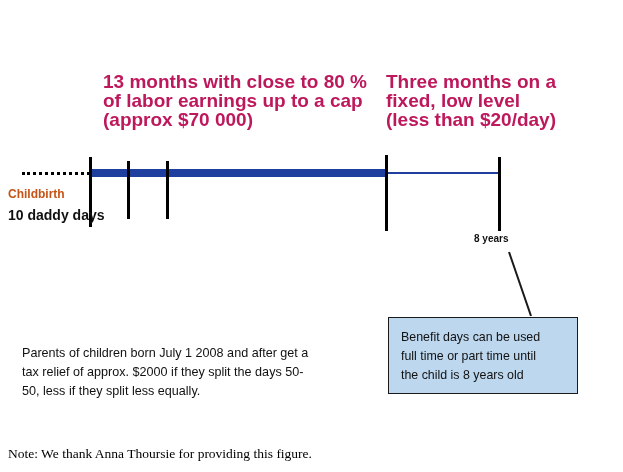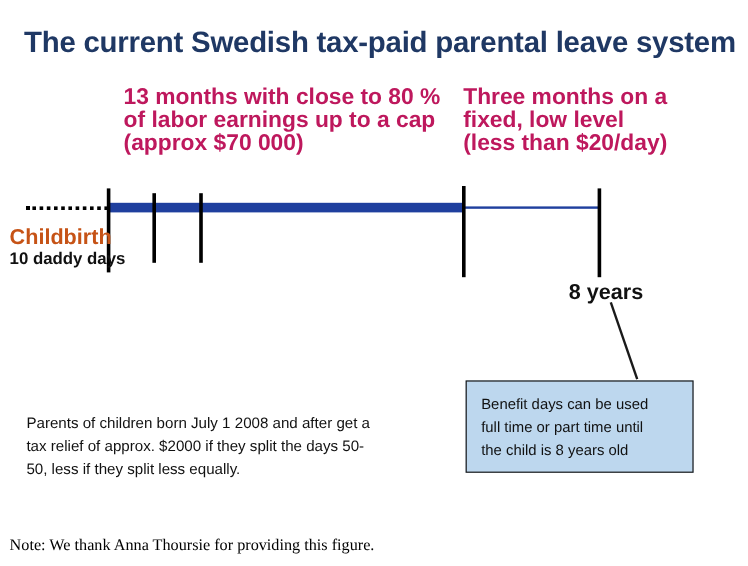--- a/index.html
+++ b/index.html
@@ -86,38 +86,38 @@
   .tick-birth { left: 89px;  top: 157px; height: 70px; }
   .tick-m1    { left: 127px; top: 161px; height: 58px; }
   .tick-m2    { left: 166px; top: 161px; height: 58px; }
   .tick-13m   { left: 385px; top: 155px; height: 76px; }
   .tick-end   { left: 498px; top: 157px; height: 74px; }
 
   .childbirth-label {
     position: absolute;
     left: 8px;
     top: 187px;
-    font-size: 18px;
+    font-size: 12px;
     font-weight: bold;
     color: #C65316;
   }
   .daddy-label {
     position: absolute;
     left: 8px;
     top: 207px;
     font-size: 14px;
     font-weight: bold;
     color: #111111;
   }
 
   .years-label {
     position: absolute;
     left: 474px;
     top: 233px;
-    font-size: 18px;
+    font-size: 10px;
     font-weight: bold;
     color: #111111;
   }
 
   
   .note-reserved {
     position: absolute;
     left: 100px;
     top: 234px;
     width: 275px;
@@ -179,21 +179,20 @@
     font-family: "Liberation Serif", serif;
     font-size: 13.5px;
     color: #000000;
   }
 </style>
 </head>
 <body>
 
 <div class="slide">
 
-  <div class="title">The current Swedish tax-paid parental leave system</div>
 
   <div class="callout callout-left">13 months with close to 80 %
 of labor earnings up to a cap
 (approx $70 000)</div>
 
   <div class="callout callout-right">Three months on a
 fixed, low level
 (less than $20/day)</div>
 
   <div class="timeline">

